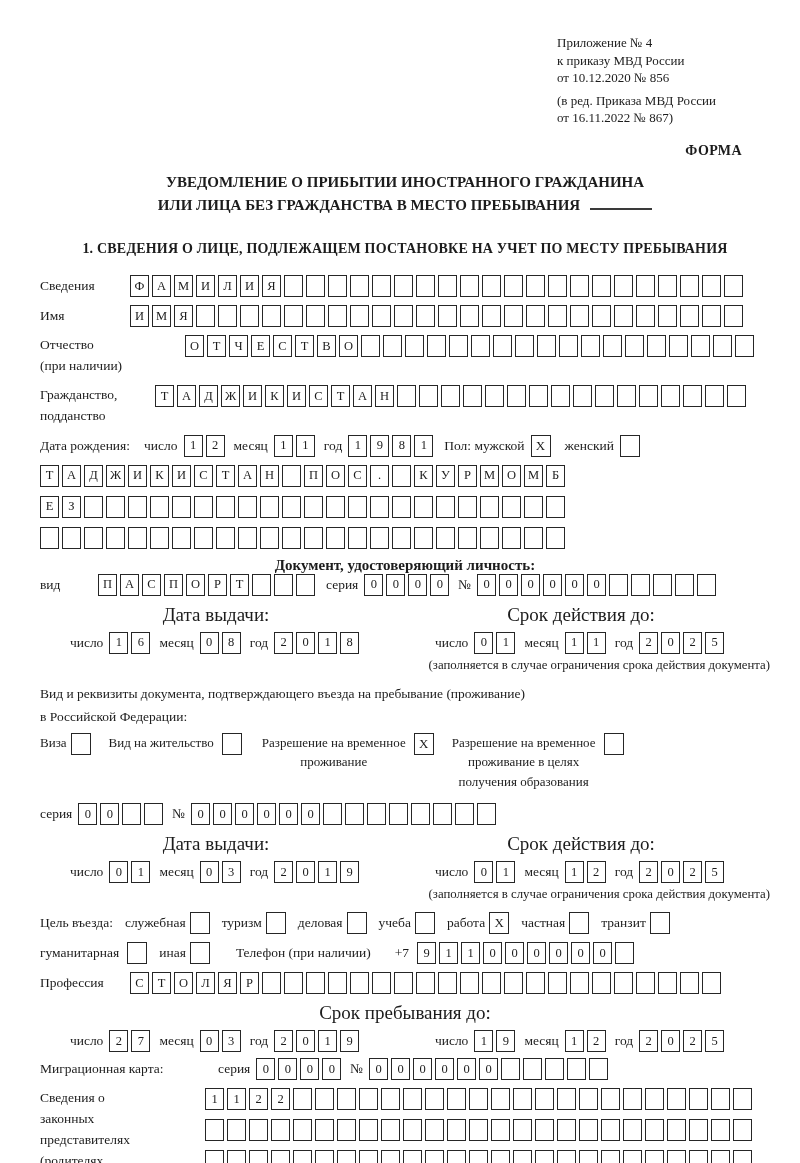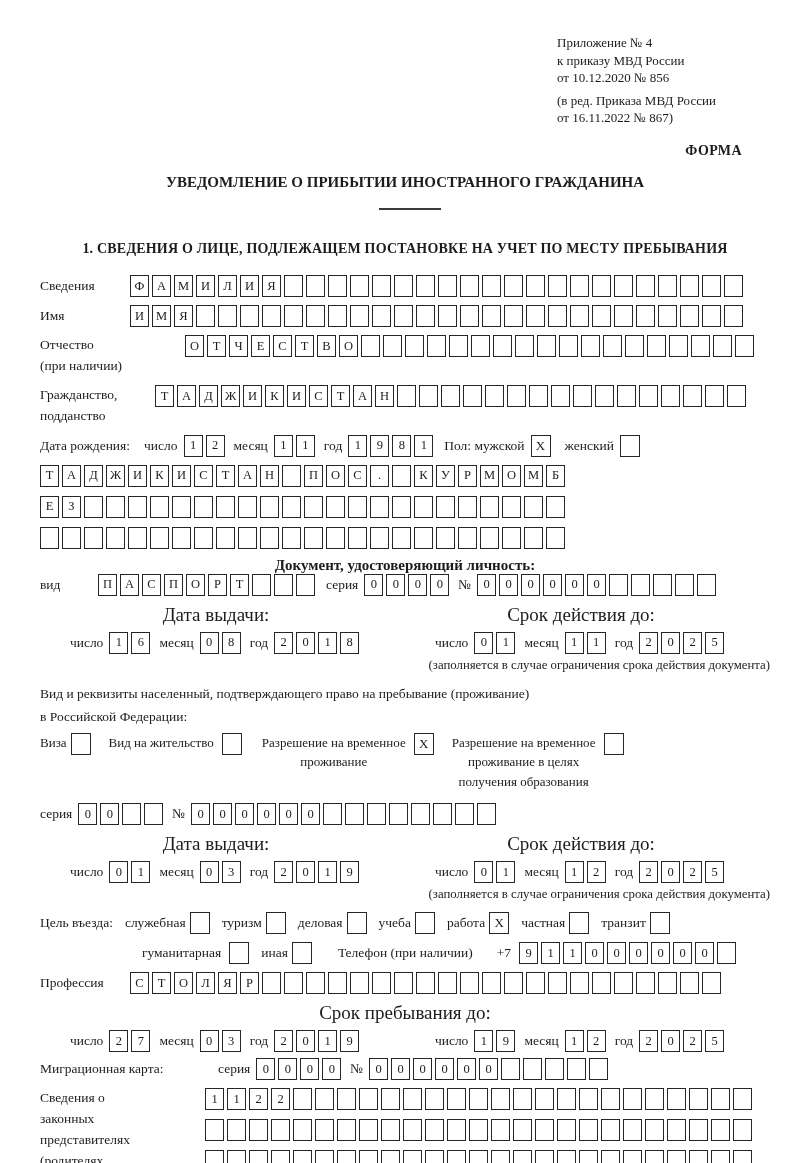--- a/index.html
+++ b/index.html
@@ -28,41 +28,41 @@
   .doc-heading{text-align:center;font-weight:bold;font-size:15px;margin:4px 0 0 0;}
   .two-col{display:flex;margin-bottom:6px;}
   .col-l{width:352px;display:flex;justify-content:center;align-items:center;}
   .col-r{flex:1;display:flex;justify-content:center;align-items:center;}
   .hdr-c{font-size:19px;font-family:Liberation Serif, serif;}
   .note-r{text-align:right;font-size:12.8px;margin:-2px 0 10px 0;}
   .intro{line-height:1.7;margin-bottom:4px;}
   .opts{display:flex;align-items:flex-start;margin-bottom:12px;}
   .opt{display:flex;align-items:flex-start;font-size:13px;}
   .opt-lines{display:flex;flex-direction:column;text-align:center;line-height:1.5;margin-right:8px;}
-  .indent{margin-left:102px;text-align:center;}
+  .indent{text-align:center;}
   .plbl{margin:0 4px 0 12px;}
 </style>
 </head>
 <body>
 
 <div class="page">
 
   <div class="hdr">
     <div>Приложение № 4</div>
     <div>к приказу МВД России</div>
     <div>от 10.12.2020 № 856</div>
     <div class="hdr-ed">(в ред. Приказа МВД России</div>
     <div>от 16.11.2022 № 867)</div>
   </div>
 
   <div class="forma">ФОРМА</div>
 
   <div class="title">
     <div>УВЕДОМЛЕНИЕ О ПРИБЫТИИ ИНОСТРАННОГО ГРАЖДАНИНА</div>
-    <div><span class="title-blank"></span></div>
+    <div><span>ИЛИ ЛИЦА БЕЗ ГРАЖДАНСТВА В МЕСТО ПРЕБЫВАНИЯ</span><span class="title-blank"></span></div>
   </div>
 
   <div class="sec-heading">1. СВЕДЕНИЯ О ЛИЦЕ, ПОДЛЕЖАЩЕМ ПОСТАНОВКЕ НА УЧЕТ ПО МЕСТУ ПРЕБЫВАНИЯ</div>
 
   <div class="content">
 
     <div class="row">
       <span class="lbl w90">Сведения</span>
       <span class="cells">
           <span class="cell">Ф</span>
@@ -388,21 +388,21 @@
             <span class="cell">2</span>
             <span class="cell">0</span>
             <span class="cell">2</span>
             <span class="cell">5</span>
           </span>
       </div>
     </div>
     <div class="note-r">(заполняется в случае ограничения срока действия документа)</div>
 
     <div class="intro">
-      <div>Вид и реквизиты населенный, подтверждающего право на пребывание (проживание)</div>
+      <div>Вид и реквизиты документа, подтверждающего въезда на пребывание (проживание)</div>
       <div>в Российской Федерации:</div>
     </div>
 
     <div class="opts">
       <div class="opt">
         <span class="opt-lines" style="margin-right:4px;">
           <span>Виза</span>
         </span>
         <span class="cbx"></span>
       </div>

